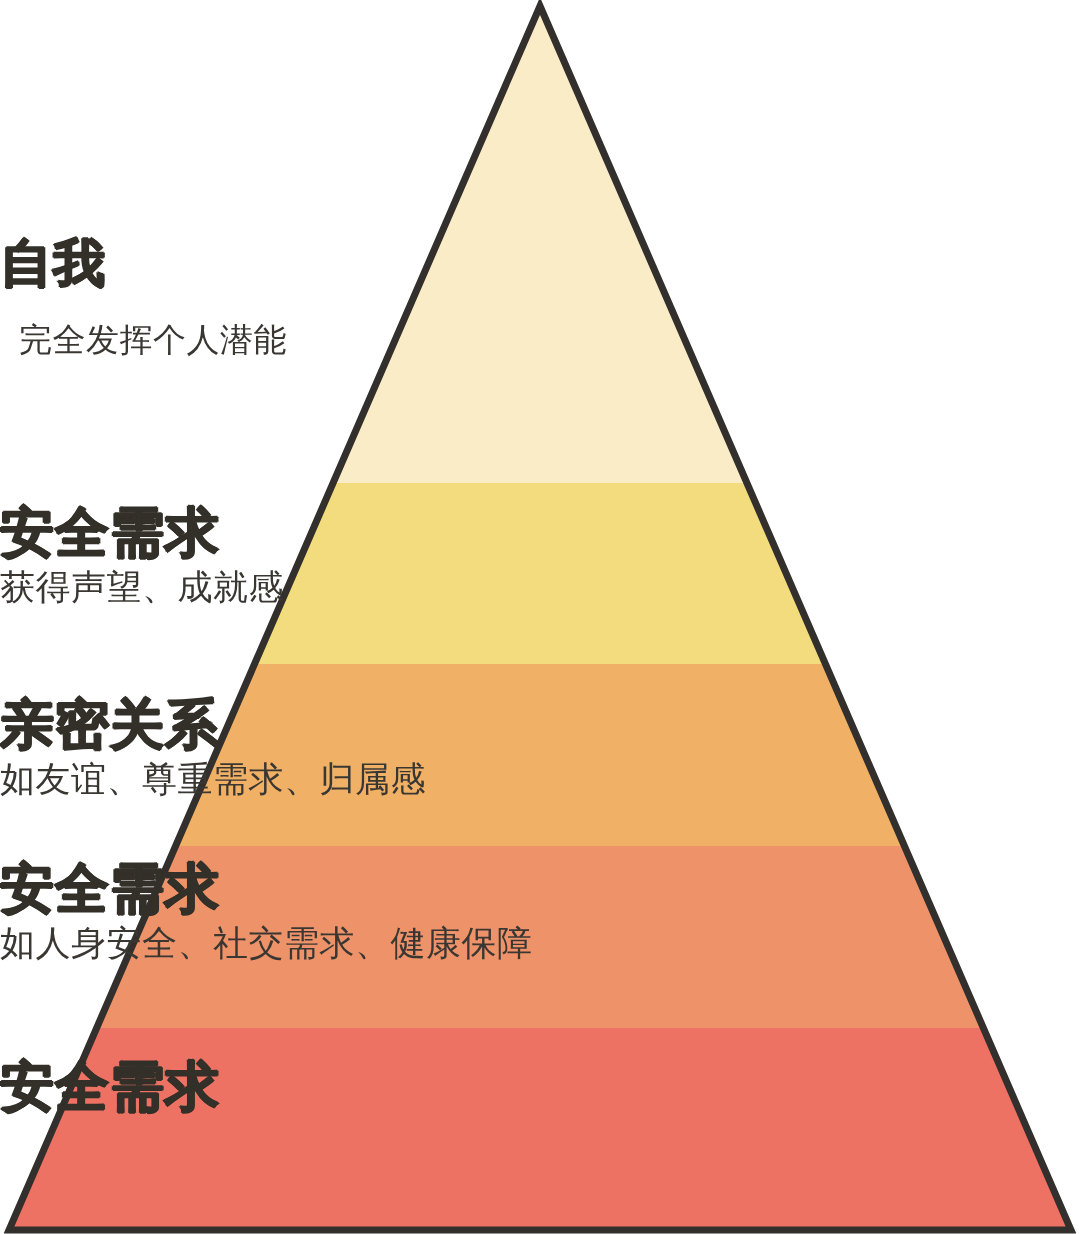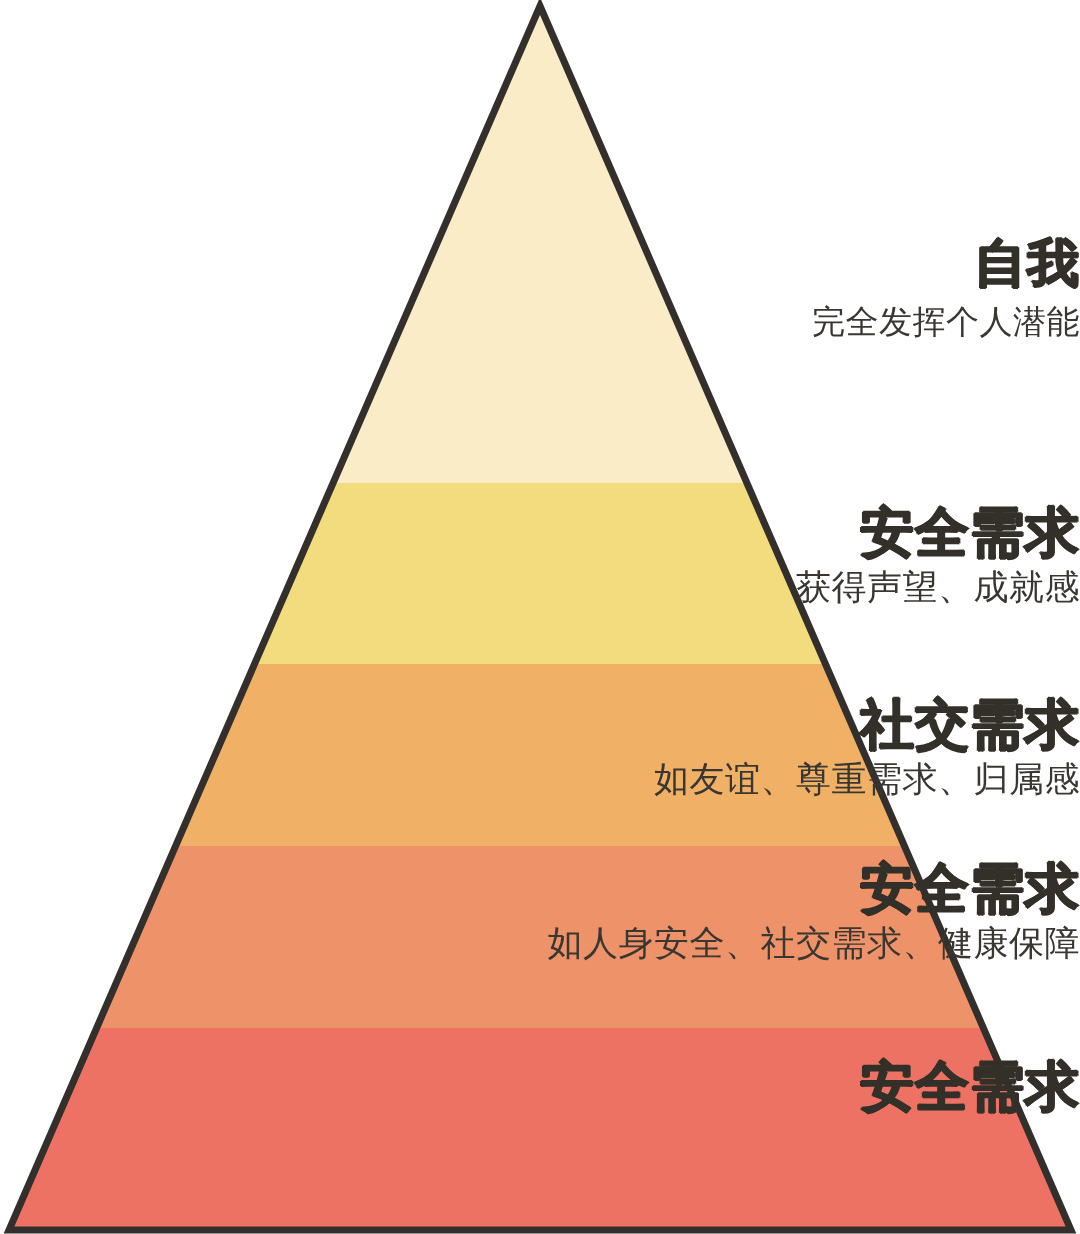--- a/index.html
+++ b/index.html
@@ -37,21 +37,21 @@
     top: 0;
     width: 1080px;
     height: 1234px;
     pointer-events: none;
   }
 
   .tier-text {
     position: absolute;
     left: 0;
     width: 1080px;
-    text-align: right;
+    text-align: left;
     color: #36332F;
     pointer-events: auto;
     line-height: 1.06;
   }
 
   .tier-title {
     font-weight: 700;
     font-size: 54px;
     letter-spacing: 1px;
     color: #333029;
@@ -77,21 +77,21 @@
   }
 
   
   #tier-text-self    { top: 236px; }
   #tier-text-esteem  { top: 504px; }
   #tier-text-social  { top: 696px; }
   #tier-text-safety  { top: 860px; }
   #tier-text-physio  { top: 1058px; }
 
   #tier-text-self .tier-title { font-size: 52px; }
-  #tier-text-self .tier-subtitle { font-size: 33px; margin-top: 14px; }
+  #tier-text-self .tier-subtitle { font-size: 33px; margin-top: 32px; padding-left: 19px; }
 
   #tier-text-esteem .tier-subtitle,
   #tier-text-social .tier-subtitle,
   #tier-text-safety .tier-subtitle,
   #tier-text-physio .tier-subtitle { font-size: 35px; }
 </style>
 </head>
 <body style="background: rgb(255, 255, 255);">
 
 <div id="pyramid-stage" style="background: rgb(255, 255, 255);">
@@ -125,21 +125,21 @@
 
     <div class="tier-text" id="tier-text-esteem">
       <span class="tier-title">
         <span class="title-line">安全需求</span>
       </span>
       <span class="tier-subtitle">获得声望、成就感</span>
     </div>
 
     <div class="tier-text" id="tier-text-social">
       <span class="tier-title">
-        <span class="title-line">社交需求</span>
+        <span class="title-line">亲密关系</span>
       </span>
       <span class="tier-subtitle">如友谊、尊重需求、归属感</span>
     </div>
 
     <div class="tier-text" id="tier-text-safety">
       <span class="tier-title">
         <span class="title-line">安全需求</span>
       </span>
       <span class="tier-subtitle">如人身安全、社交需求、健康保障</span>
     </div>

